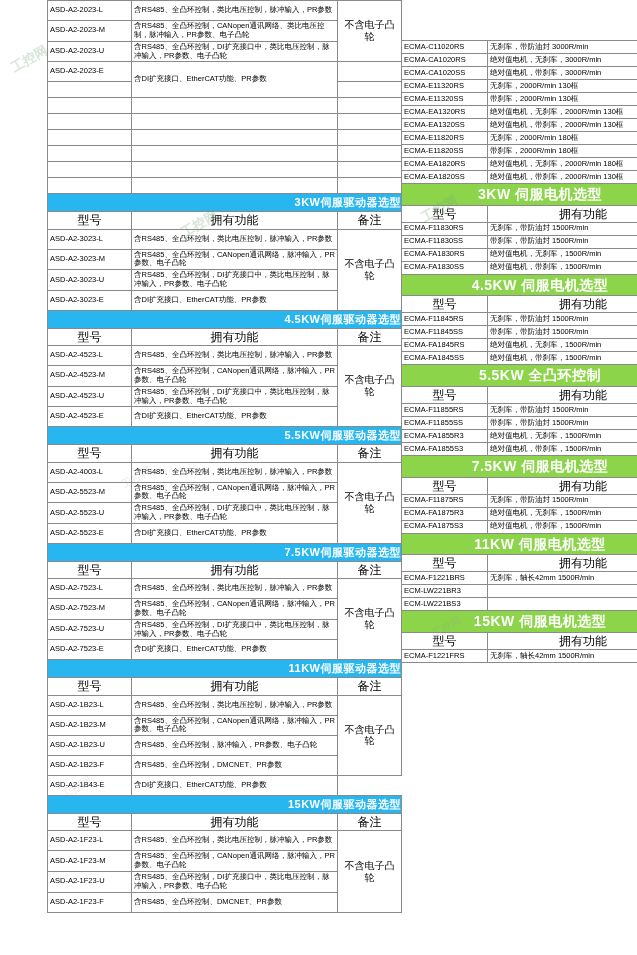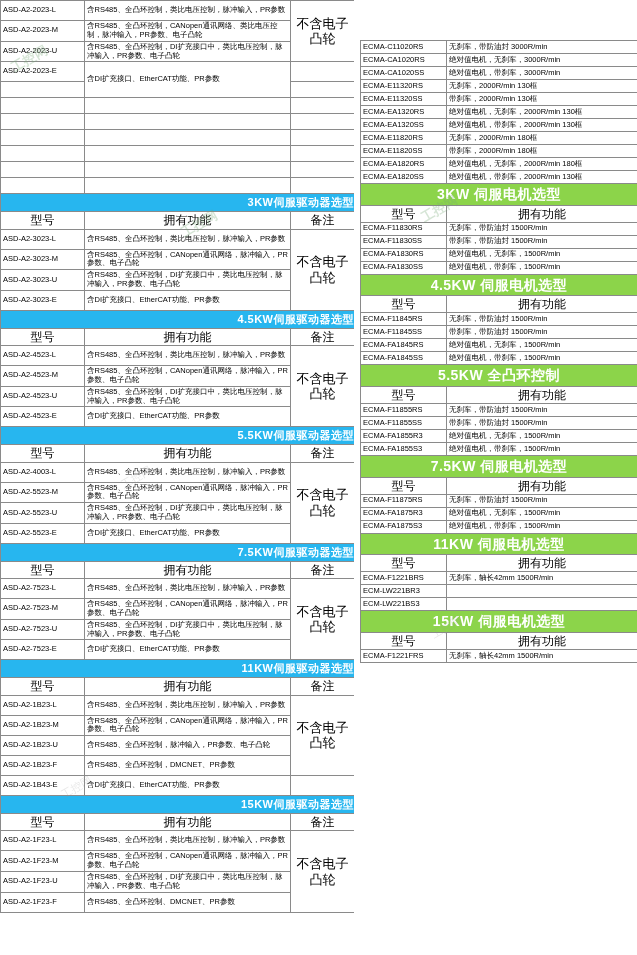--- a/index.html
+++ b/index.html
@@ -7,20 +7,21 @@
     width:637px;height:955px;
     font-family:"Liberation Sans","DejaVu Sans",sans-serif;
     font-size:8px;color:#000;
     position:relative;
     overflow:hidden;
   }
   .sheet{
     position:absolute;left:0;top:0;width:637px;height:955px;
     display:flex;
     box-sizing:border-box;
+    padding-left:47px;
   }
   .col{
     box-sizing:border-box;
   }
   .col-left{width:354px;}
   .col-gap{width:6px;background:#fff;}
   .col-right{width:277px;margin-top:40px;}
 
   table{
     border-collapse:collapse;
@@ -42,21 +43,21 @@
   .lt col.c1{width:84px;}
   .lt col.c2{width:206px;}
   .lt col.c3{width:64px;}
 
   
   .rt col.d1{width:86px;}
   .rt col.d2{width:191px;}
 
   .model{font-size:7.5px;white-space:nowrap;}
   .feat{font-size:7.5px;}
-  .note{font-size:13px;text-align:center;}
+  .note{font-size:10px;text-align:center;}
 
   .title-blue{
     background:#27b6ef;
     color:#ffffff;
     text-align:right;
     font-size:11px;
     font-weight:bold;
     letter-spacing:0.5px;
     padding:2px 0;
   }

